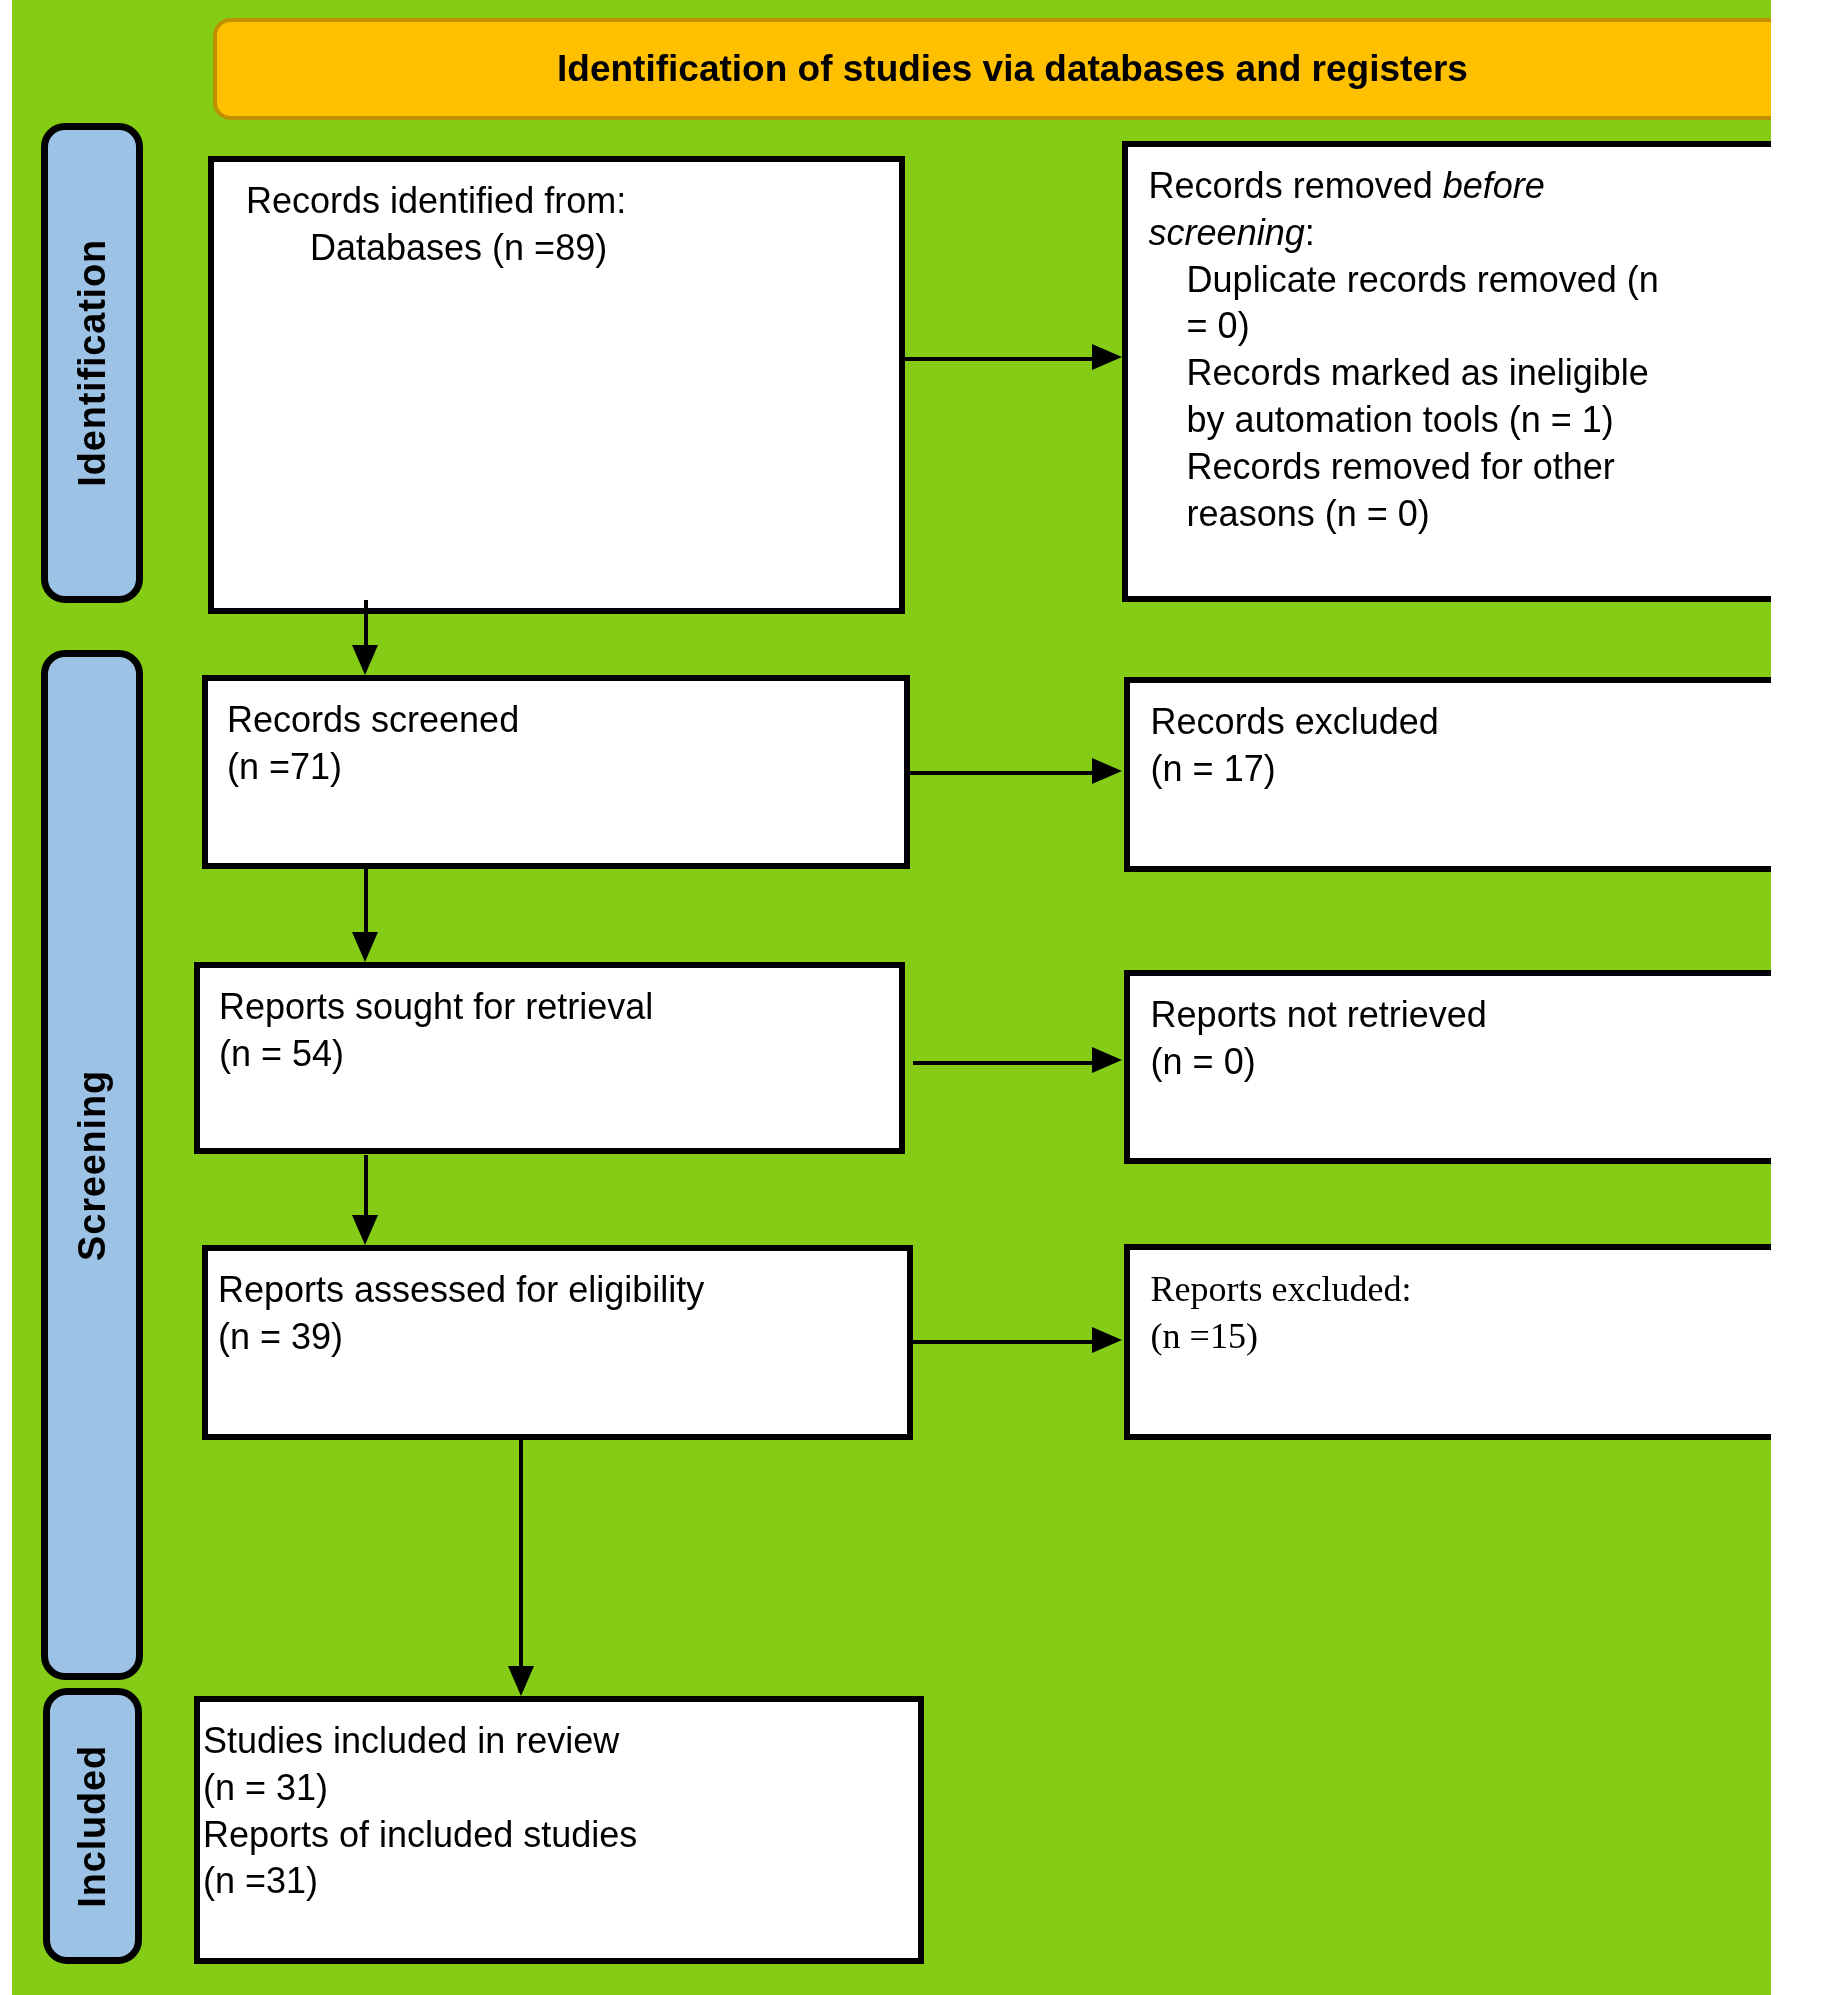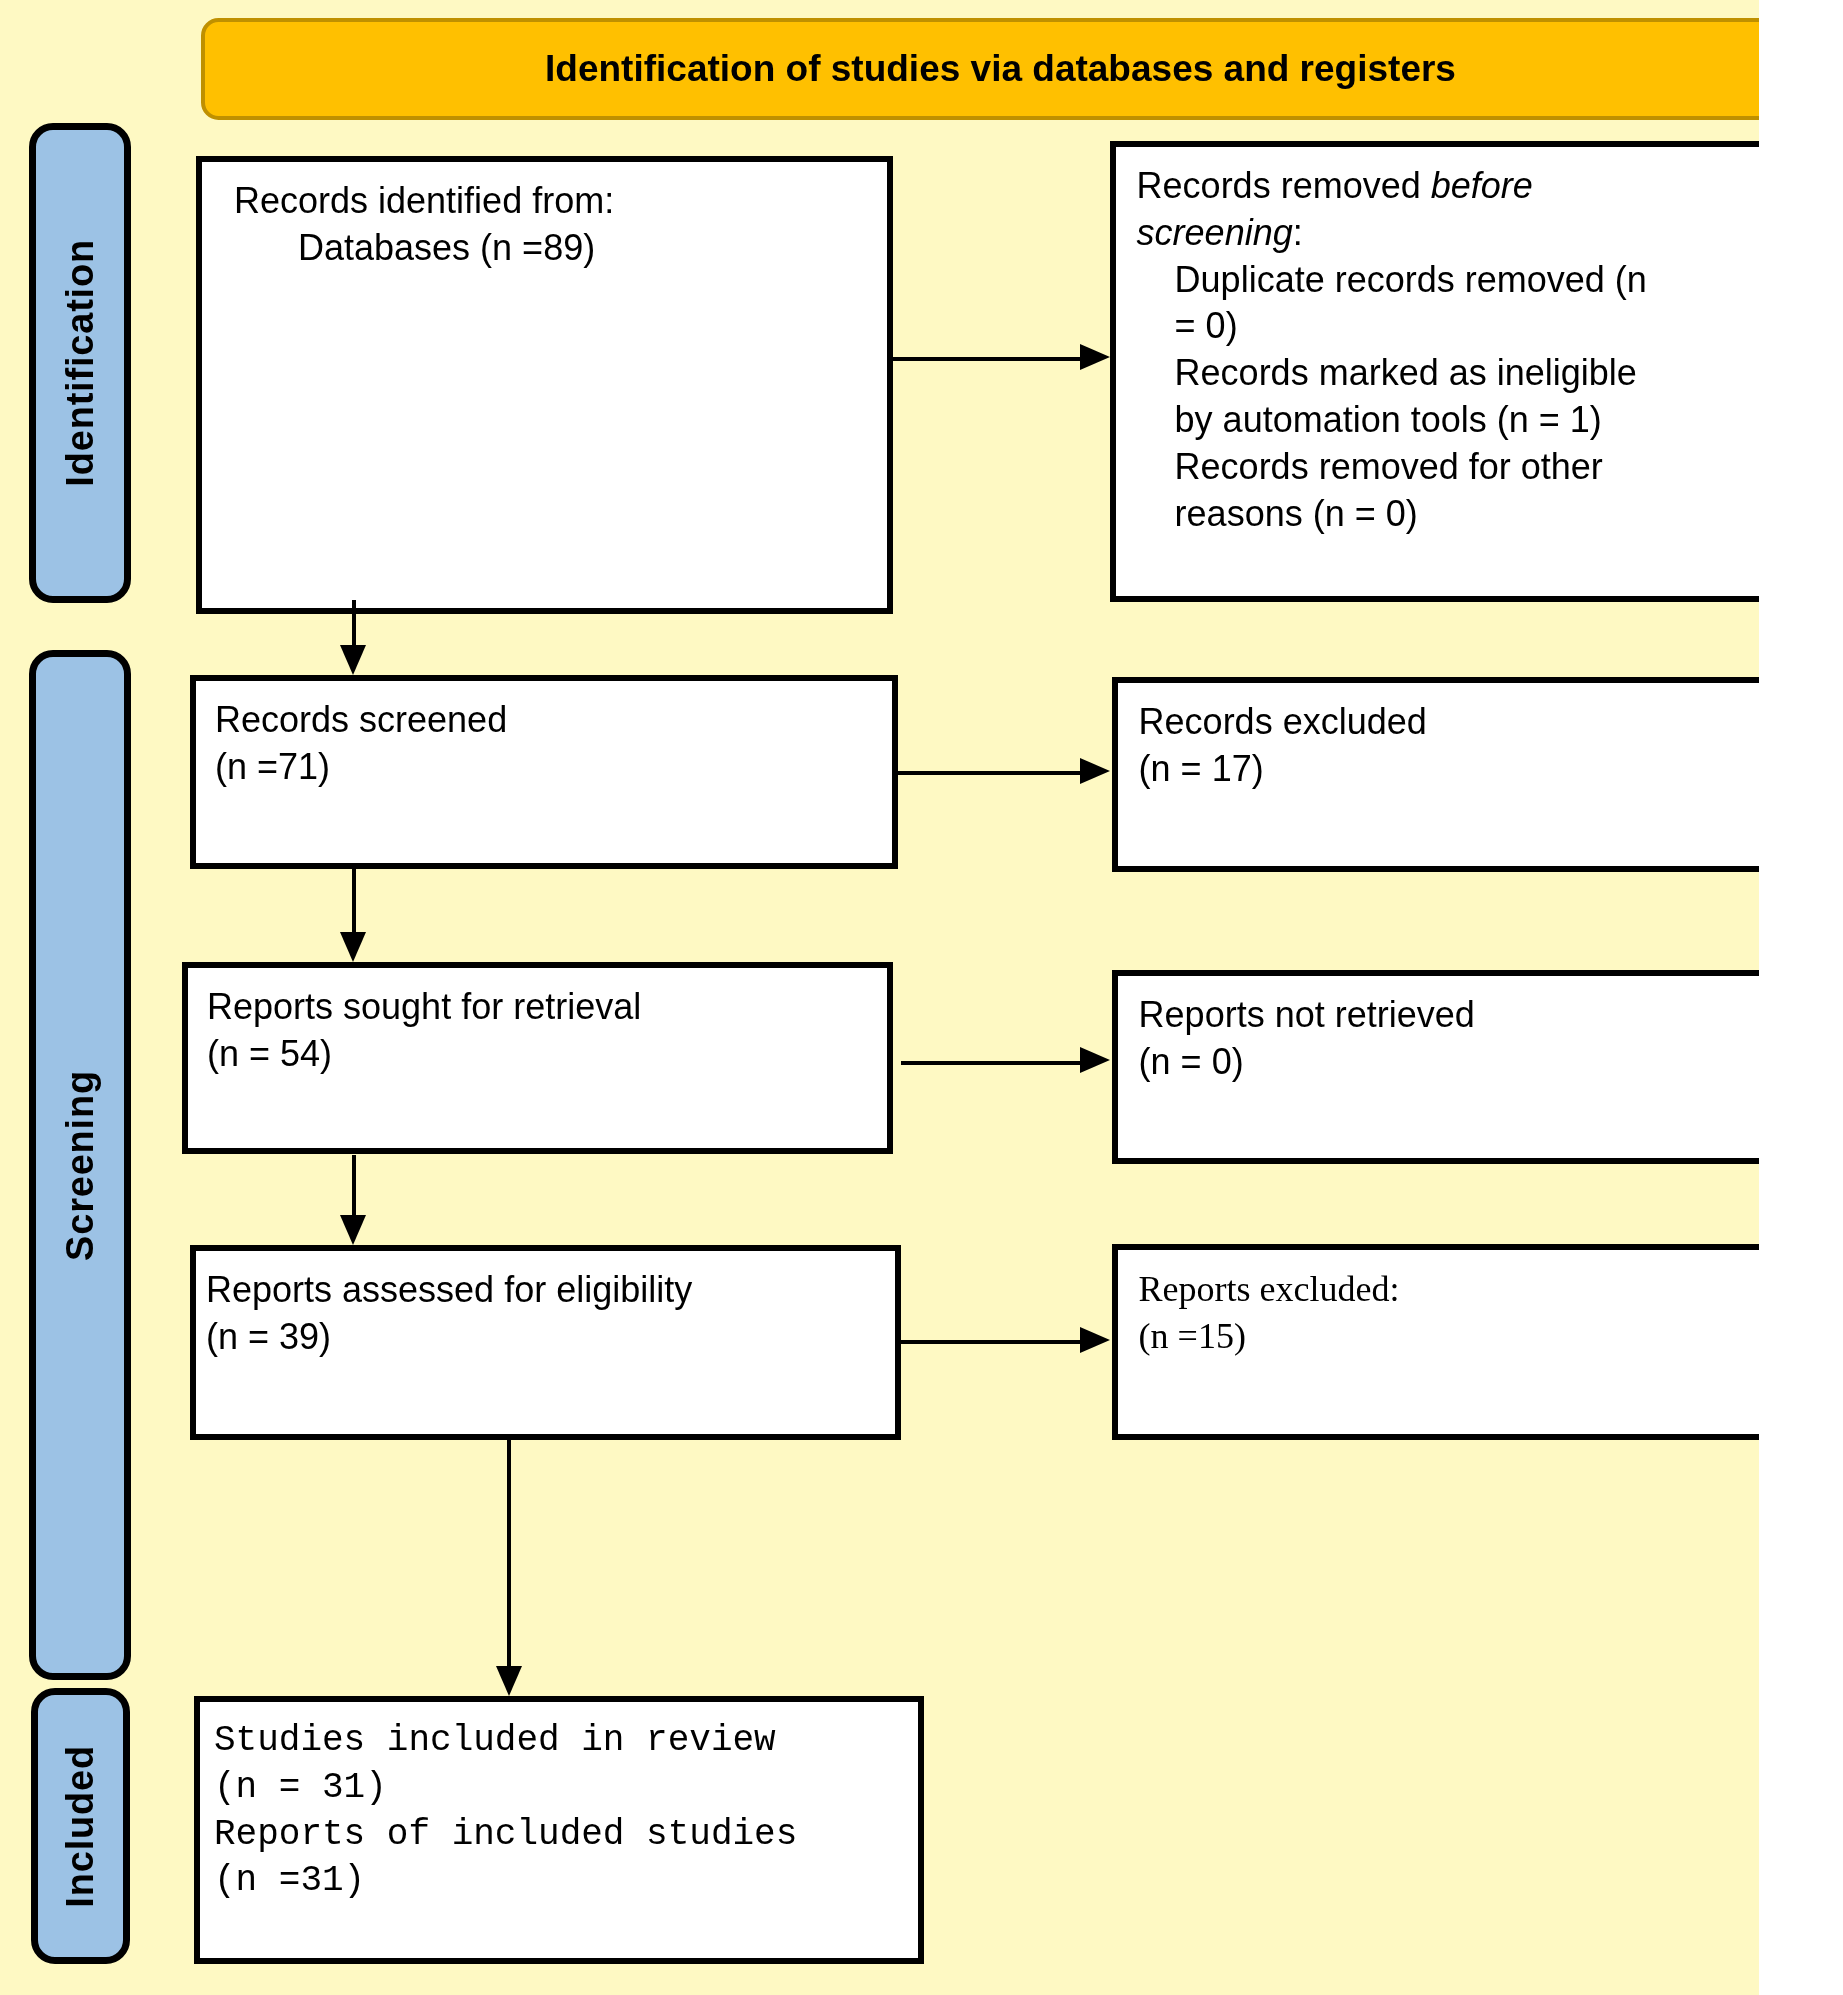--- a/index.html
+++ b/index.html
@@ -1,22 +1,23 @@
 <!DOCTYPE html>
 <html style="font-size:12.7px"><head>
 <meta charset="utf-8">
 <style>
   html,body{margin:0;padding:0;background:#ffffff;}
   #canvas{
     position:relative;
     width:1759px;height:1996px;
-    background:#fef9c3;
+    background:#84cc16;
     font-family:"Liberation Sans", sans-serif;
     color:#000;
     overflow:hidden;
+    margin-left:12px;
   }
   
   .banner{
     position:absolute;left:201px;top:17.5px;width:1599px;height:102px;
     background:#FFC000;border:4px solid #BF9000;border-radius:17.5px;
     box-sizing:border-box;
     display:flex;align-items:center;justify-content:center;
     font-weight:bold;font-size:37px;color:#000;
   }
   
@@ -111,21 +112,21 @@
 
   <div class="fbox" style="left:190px;top:1245px;width:711px;height:195px;padding-left:10px;">
     <div class="pre">Reports assessed for eligibility
 (n = 39)</div>
   </div>
   <div class="fbox" style="left:1112px;top:1244px;width:703px;height:196px;padding-left:20.6px;font-family:Liberation Serif, serif;">
     <div class="pre">Reports excluded:
 (n =15)</div>
   </div>
 
-  <div class="fbox" style="left:194px;top:1696px;width:730px;height:268px;padding-left:14px;font-family:Liberation Mono, monospace;">
+  <div class="fbox" style="left:182px;top:1696px;width:730px;height:268px;padding-left:3px;">
     <div class="pre">Studies included in review
 (n = 31)
 Reports of included studies
 (n =31)</div>
   </div>
 
   <div class="hline" style="left:893px;top:357px;width:188px;"></div>
   <div class="head-right" style="left:1080px;top:344px;"></div>
 
   <div class="hline" style="left:897px;top:771px;width:184px;"></div>

